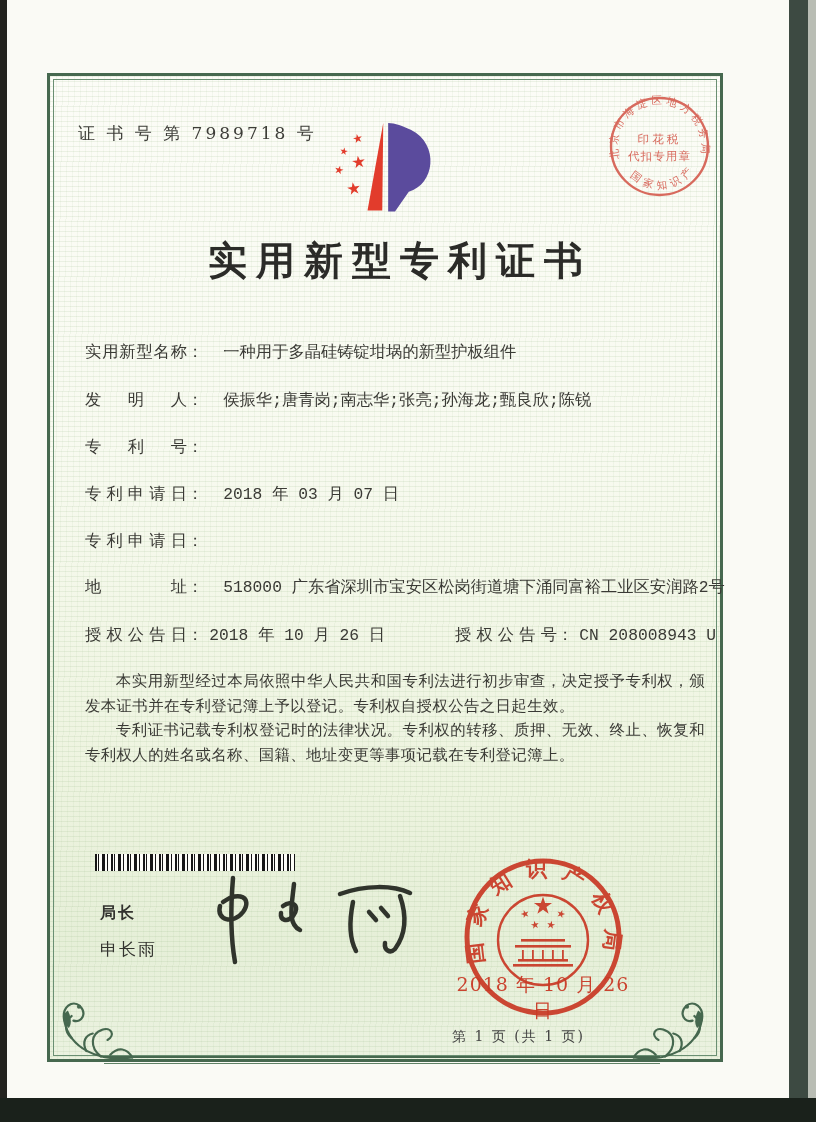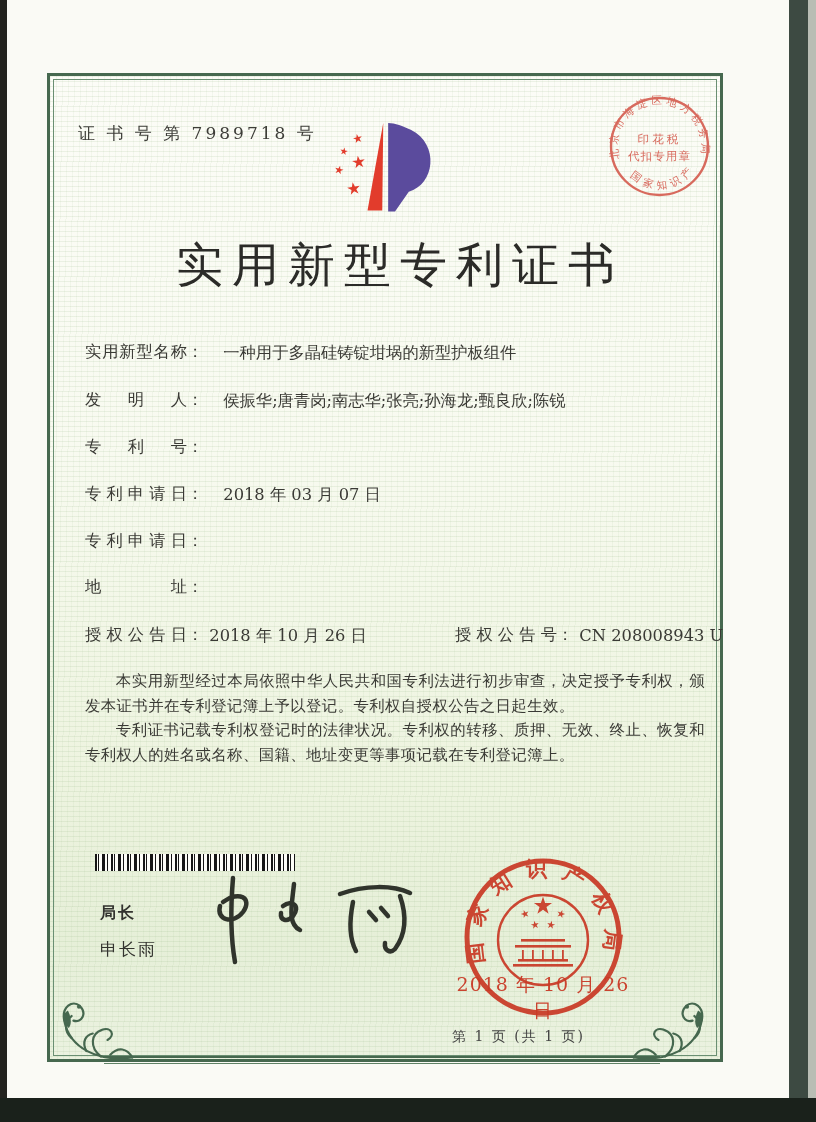--- a/index.html
+++ b/index.html
@@ -28,24 +28,24 @@
   }
   .cert-inner{
     position:absolute;left:3px;top:3px;right:3px;bottom:3px;
     border:1px solid #6a8f72;
   }
 
   .cert-no{left:78px;top:122px;font-size:17px;letter-spacing:3px;color:#3d3d38;z-index:2;}
 
   .title{
     left:60px;top:234px;width:680px;text-align:center;z-index:2;
-    font-size:47px;font-weight:400;letter-spacing:9px;color:#2b2b28;
-  }
-
-  .row{position:absolute;left:85px;z-index:2;font-size:16.3px;color:#3a3a35;display:flex;align-items:flex-start;}
+    font-size:39px;font-weight:700;letter-spacing:9px;color:#2b2b28;
+  }
+
+  .row{position:absolute;left:85px;z-index:2;font-size:16.3px;color:#3a3a35;display:flex;align-items:flex-start;font-family:Liberation Mono, monospace;}
   .lbl{display:inline-block;width:102px;text-align:justify;text-align-last:justify;flex:none;}
   .colon{flex:none;}
   .val{margin-left:20px;width:505px;line-height:24px;}
   .val-short{margin-left:6px;white-space:nowrap;line-height:24px;}
   .grant2{position:absolute;left:370px;top:0;display:flex;}
 
   .paras{left:85px;top:669px;width:620px;z-index:2;}
   .paras p{margin:0;font-size:15.4px;line-height:24.6px;text-align:justify;text-indent:2em;letter-spacing:0.4px;color:#3a3a35;}
 
   .barcode{
@@ -120,20 +120,21 @@
     <span class="colon">：</span>
   <span class="val">2018 年 03 月 07 日</span>
 </div>
 <div class="row" style="top:530px">
   <span class="lbl">专利申请日</span>
     <span class="colon">：</span>
 </div>
 <div class="row" style="top:576px">
   <span class="lbl">地址</span>
     <span class="colon">：</span>
+  <span class="val">518000 广东省深圳市宝安区松岗街道塘下涌同富裕工业区安润路2号</span>
 </div>
 <div class="row" style="top:624px;width:620px">
   <span class="lbl">授权公告日</span>
     <span class="colon">：</span>
   <span class="val-short">2018 年 10 月 26 日</span>
   <span class="grant2">
     <span class="lbl">授权公告号</span>
       <span class="colon">：</span>
     <span class="val-short">CN 208008943 U</span>
   </span>

